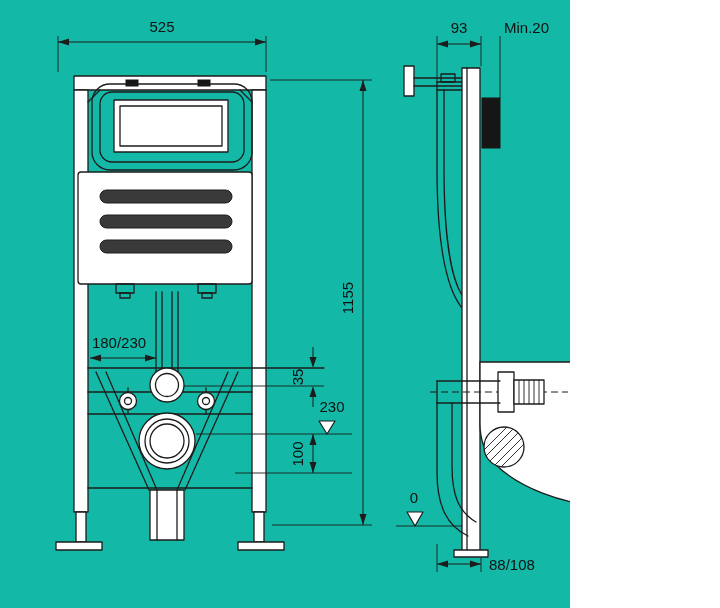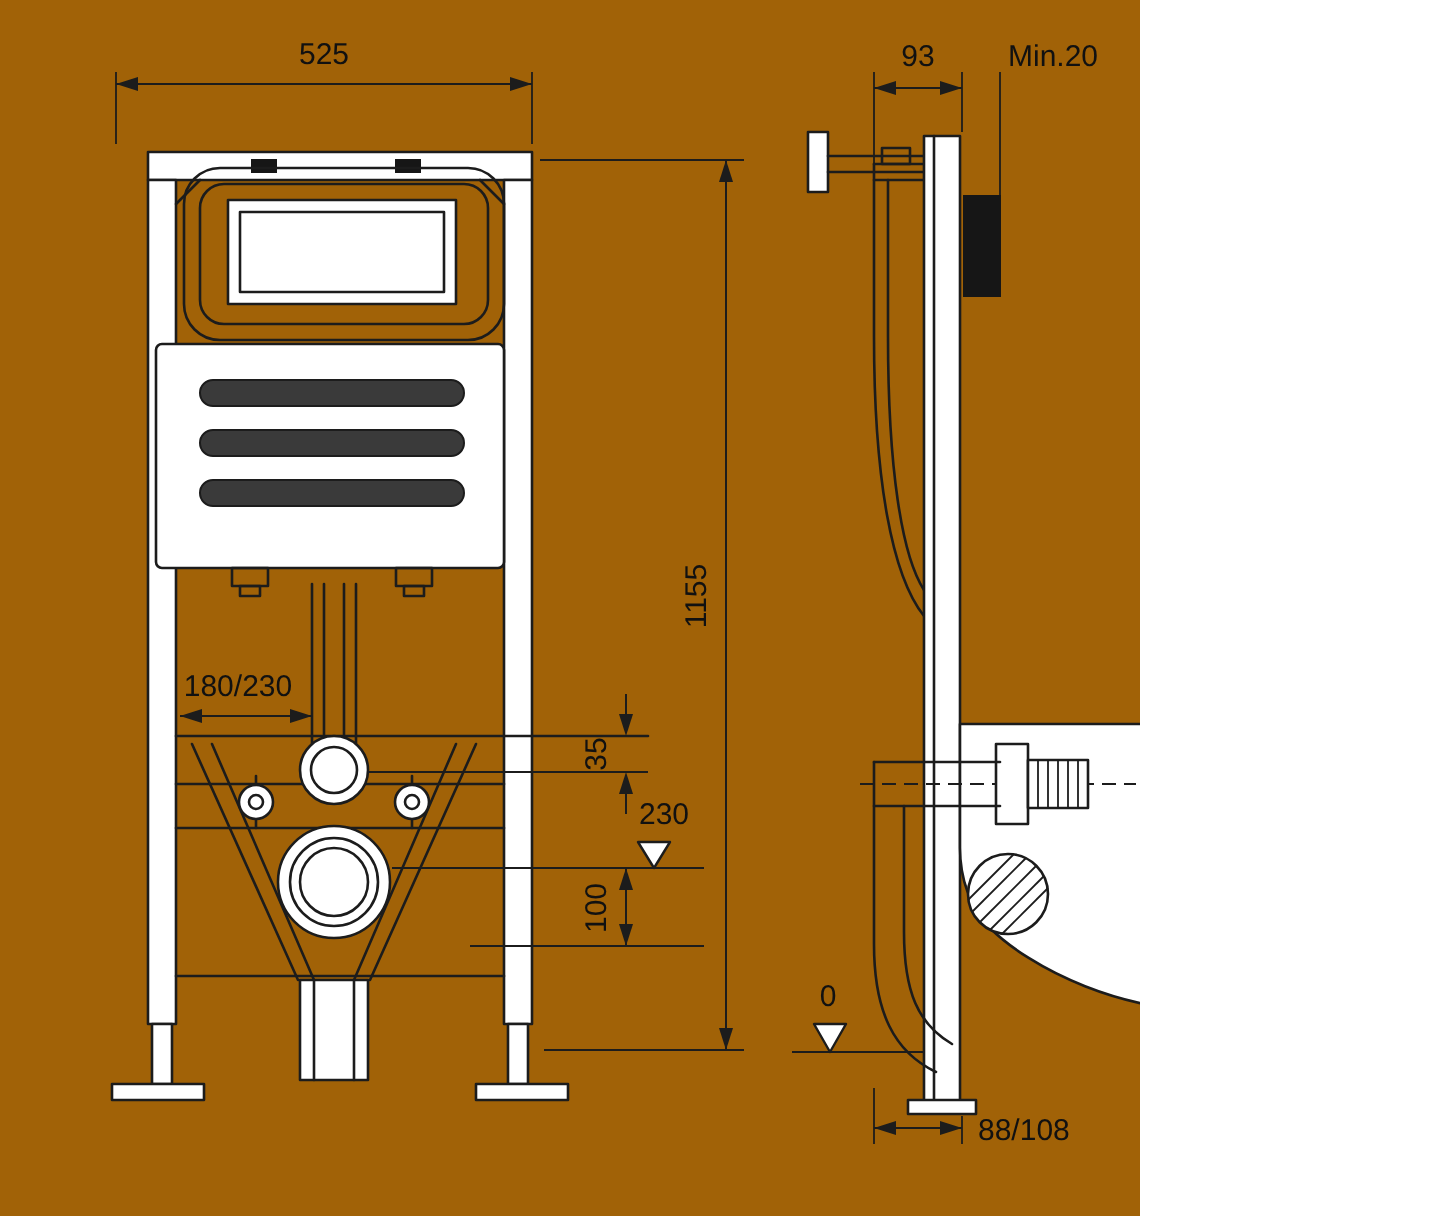--- a/index.html
+++ b/index.html
@@ -1,16 +1,16 @@
 <!DOCTYPE html>
 <html><head>
 <meta charset="utf-8">
 <style>
   html,body{margin:0;padding:0;background:#ffffff;}
-  .page{position:relative;width:570px;height:608px;background:#a16207;overflow:hidden;}
+  .page{position:relative;width:570px;height:608px;background:#14b8a6;overflow:hidden;}
   svg text{font-family:"Liberation Sans","DejaVu Sans",sans-serif;font-size:15px;fill:#111;}
   .ln{stroke:#1c1c1c;stroke-width:1.3;fill:none;stroke-linecap:round;stroke-linejoin:round;}
   .lnw{stroke:#1c1c1c;stroke-width:1.3;fill:#ffffff;stroke-linejoin:round;}
   .thin{stroke:#1c1c1c;stroke-width:0.9;fill:none;}
   .dim{stroke:#1c1c1c;stroke-width:1;fill:none;}
   .dash{stroke:#1c1c1c;stroke-width:1;fill:none;stroke-dasharray:7 4;}
   .dark{fill:#3a3a3a;stroke:#1c1c1c;stroke-width:1;}
   .solid{fill:#161616;stroke:#161616;}
   .arr{fill:#1c1c1c;stroke:none;}
   .lvl{fill:#ffffff;stroke:#1c1c1c;stroke-width:1.2;stroke-linejoin:round;}

